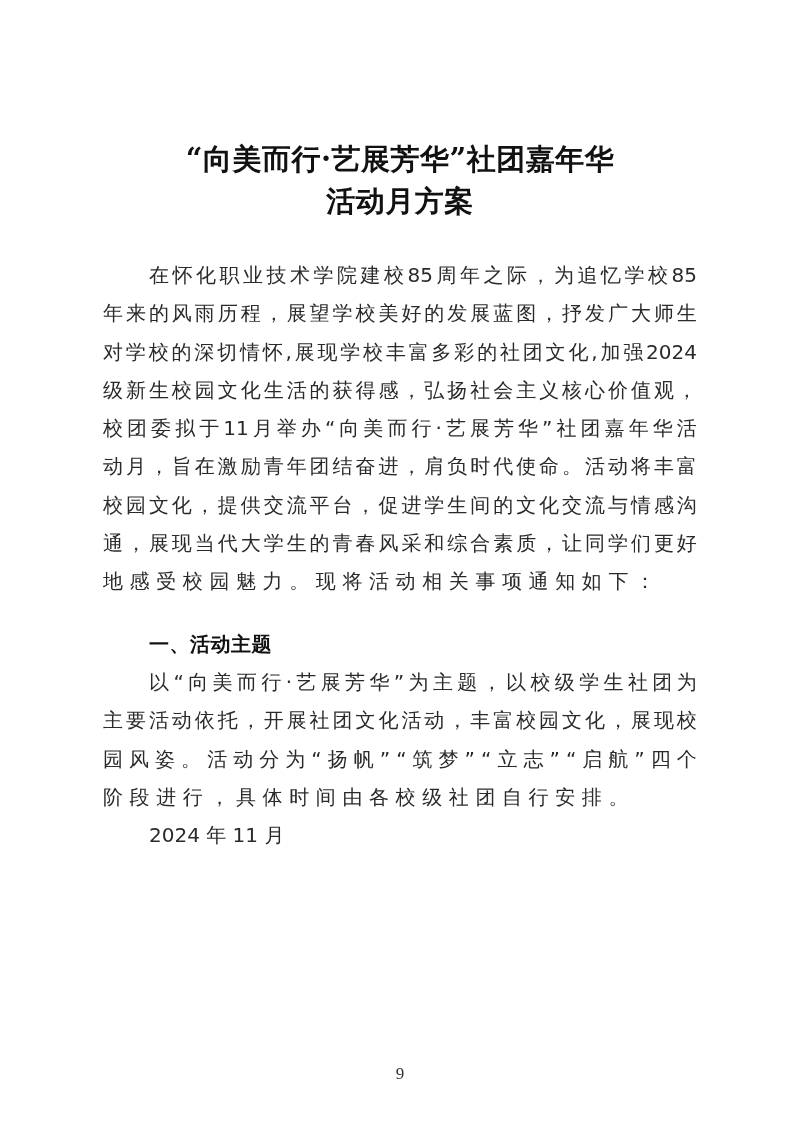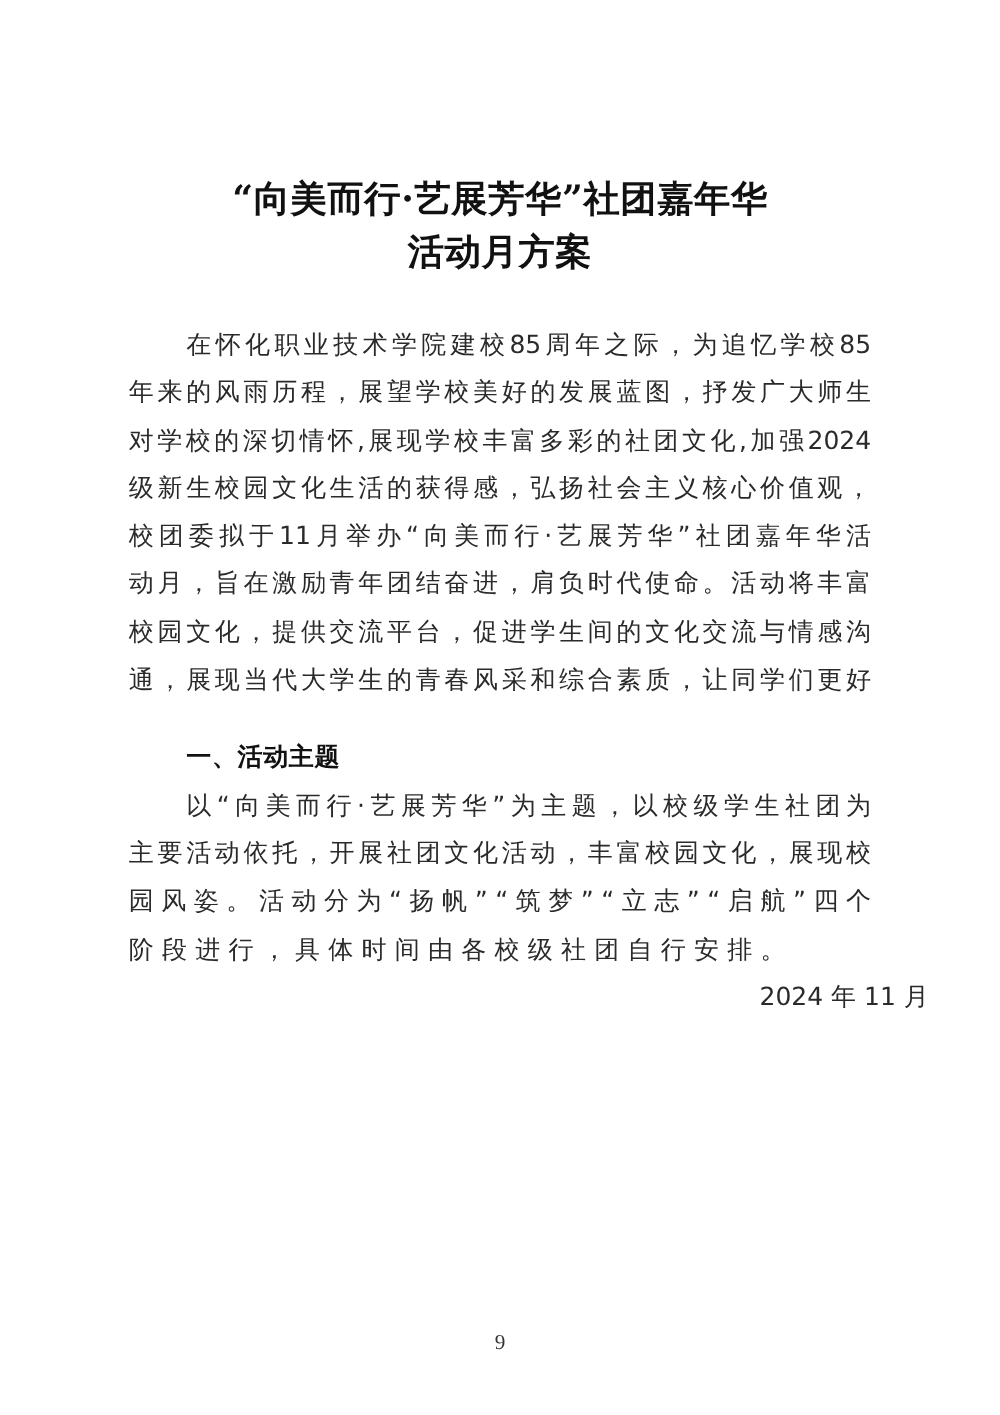--- a/index.html
+++ b/index.html
@@ -253,20 +253,21 @@
         <span class="ch">素</span>
         <span class="ch">质</span>
         <span class="ch">，</span>
         <span class="ch">让</span>
         <span class="ch">同</span>
         <span class="ch">学</span>
         <span class="ch">们</span>
         <span class="ch">更</span>
         <span class="ch">好</span>
       </div>
+    <div class="line last">地感受校园魅力。现将活动相关事项通知如下：</div>
 
     <div class="heading line" style="display:block;margin-top:24px;">一、活动主题</div>
     <div class="line ind">
         <span class="ch">以</span>
         <span class="ch">“</span>
         <span class="ch">向</span>
         <span class="ch">美</span>
         <span class="ch">而</span>
         <span class="ch">行</span>
         <span class="ch">·</span>
@@ -339,19 +340,19 @@
         <span class="ch">”</span>
         <span class="ch">“</span>
         <span class="ch">启</span>
         <span class="ch">航</span>
         <span class="ch">”</span>
         <span class="ch">四</span>
         <span class="ch">个</span>
       </div>
     <div class="line last">阶段进行，具体时间由各校级社团自行安排。</div>
 
-    <div class="plain line" style="display:block;text-align:right;">2024 年 11 月</div>
+    <div class="plain line" style="display:block;">2024 年 11 月</div>
 
 
   </div>
 
   <div class="pagenum">9</div>
 </div>
 
 </body></html>

